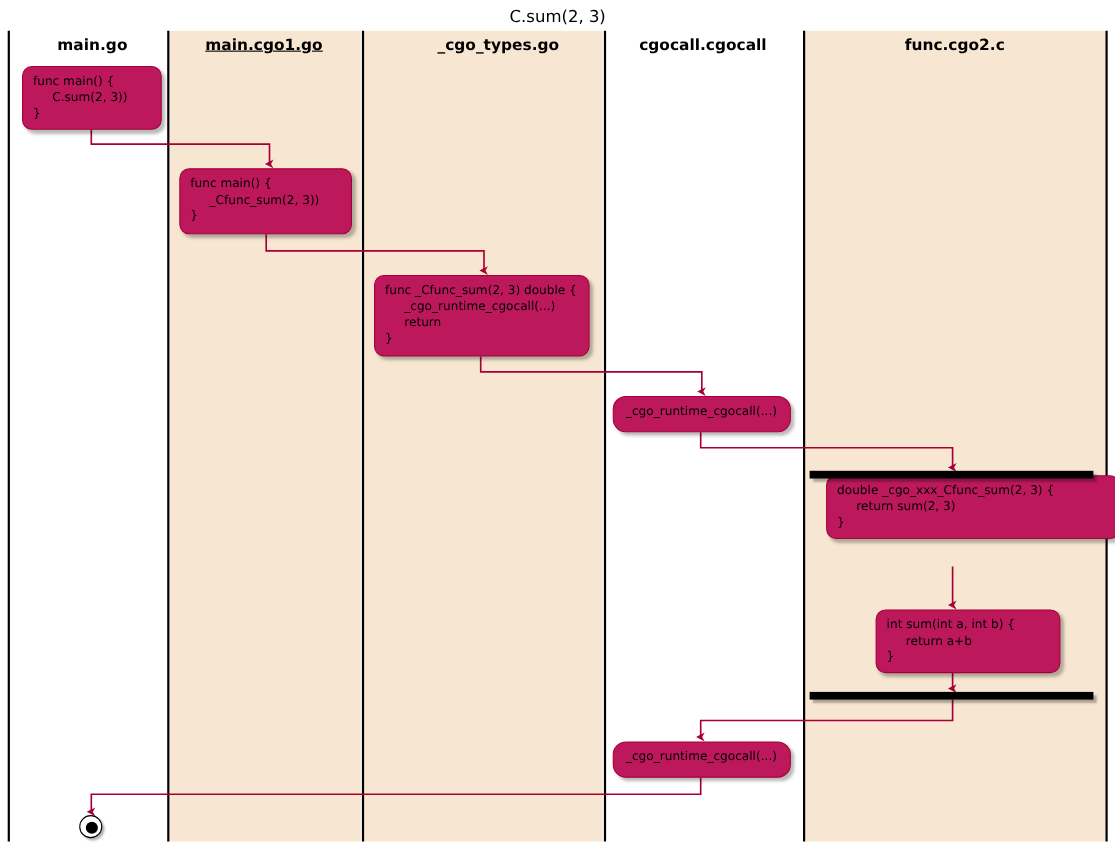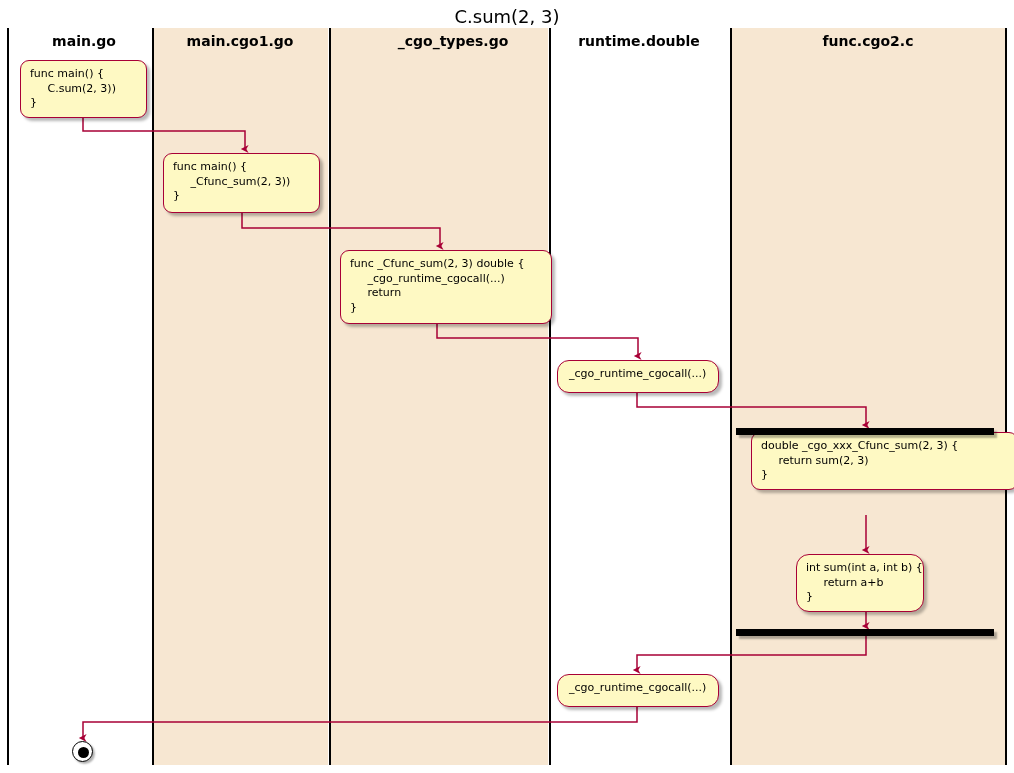--- a/index.html
+++ b/index.html
@@ -26,39 +26,39 @@
     top: 0;
     width: 1014px;
     height: 773px;
   }
   .title-text {
     position: absolute;
     left: 0;
     top: 6px;
     width: 1014px;
     text-align: center;
-    font-size: 18px;
+    font-size: 15px;
     color: #000000;
     font-family: "DejaVu Sans", sans-serif;
     white-space: nowrap;
   }
   .lane-header {
     position: absolute;
     top: 33px;
     text-align: center;
     font-size: 14px;
     font-weight: bold;
     color: #000000;
     font-family: "DejaVu Sans", sans-serif;
     white-space: nowrap;
   }
   .activity {
     position: absolute;
     box-sizing: border-box;
-    background: #fef9c3;
+    background: #be185d;
     border: 1.3px solid #A80036;
     border-radius: 9px;
     box-shadow: 3px 3px 3px rgba(0,0,0,0.28);
     color: #000000;
     font-size: 11px;
     line-height: 14.5px;
     font-family: "DejaVu Sans", sans-serif;
     padding: 6px 9px 6px 9px;
     white-space: pre;
   }
@@ -132,42 +132,42 @@
         <path d="M 866,611 L 866,626" fill="none" stroke="#A80036" stroke-width="1.5" marker-end="url(#arrowhead)"></path>
         <path d="M 866,636 L 866,655 L 637,655 L 637,670" fill="none" stroke="#A80036" stroke-width="1.5" marker-end="url(#arrowhead)"></path>
         <path d="M 637,707 L 637,722 L 83,722 L 83,738" fill="none" stroke="#A80036" stroke-width="1.5" marker-end="url(#arrowhead)"></path>
       </g>
   </svg>
 
   <div class="title-text">C.sum(2, 3)</div>
 
   <div id="lane-headers">
       <div class="lane-header" style="left: -56px; width: 280px;">main.go</div>
-      <div class="lane-header" style="left: 100px; width: 280px;">main.cgo1.go</div>
+      <div class="lane-header" style="left: 100px; width: 280px; text-decoration: underline;">main.cgo1.go</div>
       <div class="lane-header" style="left: 313px; width: 280px;">_cgo_types.go</div>
-      <div class="lane-header" style="left: 499px; width: 280px;">runtime.double</div>
+      <div class="lane-header" style="left: 499px; width: 280px;">cgocall.cgocall</div>
       <div class="lane-header" style="left: 728px; width: 280px;">func.cgo2.c</div>
     </div>
 
   <div id="activity-nodes">
       <div class="activity" style="left: 20px; top: 60px; width: 127px; min-height: 57px;">func main() {
      C.sum(2, 3))
 }</div>
       <div class="activity" style="left: 163px; top: 153px; width: 157px; min-height: 60px;">func main() {
      _Cfunc_sum(2, 3))
 }</div>
-      <div class="activity" style="left: 340px; top: 250px; width: 212px; min-height: 74px;">func _Cfunc_sum(2, 3) double {
+      <div class="activity" style="left: 340px; top: 250px; width: 196px; min-height: 74px;">func _Cfunc_sum(2, 3) double {
      _cgo_runtime_cgocall(...)
      return
 }</div>
       <div class="activity oneline" style="left: 557px; top: 360px; width: 162px; min-height: 33px;">_cgo_runtime_cgocall(...)</div>
       <div class="activity" style="left: 751px; top: 432px; width: 267px; min-height: 57px;">double _cgo_xxx_Cfunc_sum(2, 3) {
      return sum(2, 3)
 }</div>
-      <div class="activity" style="left: 796px; top: 554px; width: 128px; min-height: 57px; border-radius: 13px;">int sum(int a, int b) {
+      <div class="activity" style="left: 796px; top: 554px; width: 168px; min-height: 57px;">int sum(int a, int b) {
      return a+b
 }</div>
       <div class="activity oneline" style="left: 557px; top: 674px; width: 162px; min-height: 33px;">_cgo_runtime_cgocall(...)</div>
     </div>
 
   <div id="sync-bars">
       <div class="sync-bar" style="left: 736px; top: 428px; width: 258px;"></div>
       <div class="sync-bar" style="left: 736px; top: 629px; width: 258px;"></div>
     </div>
 

